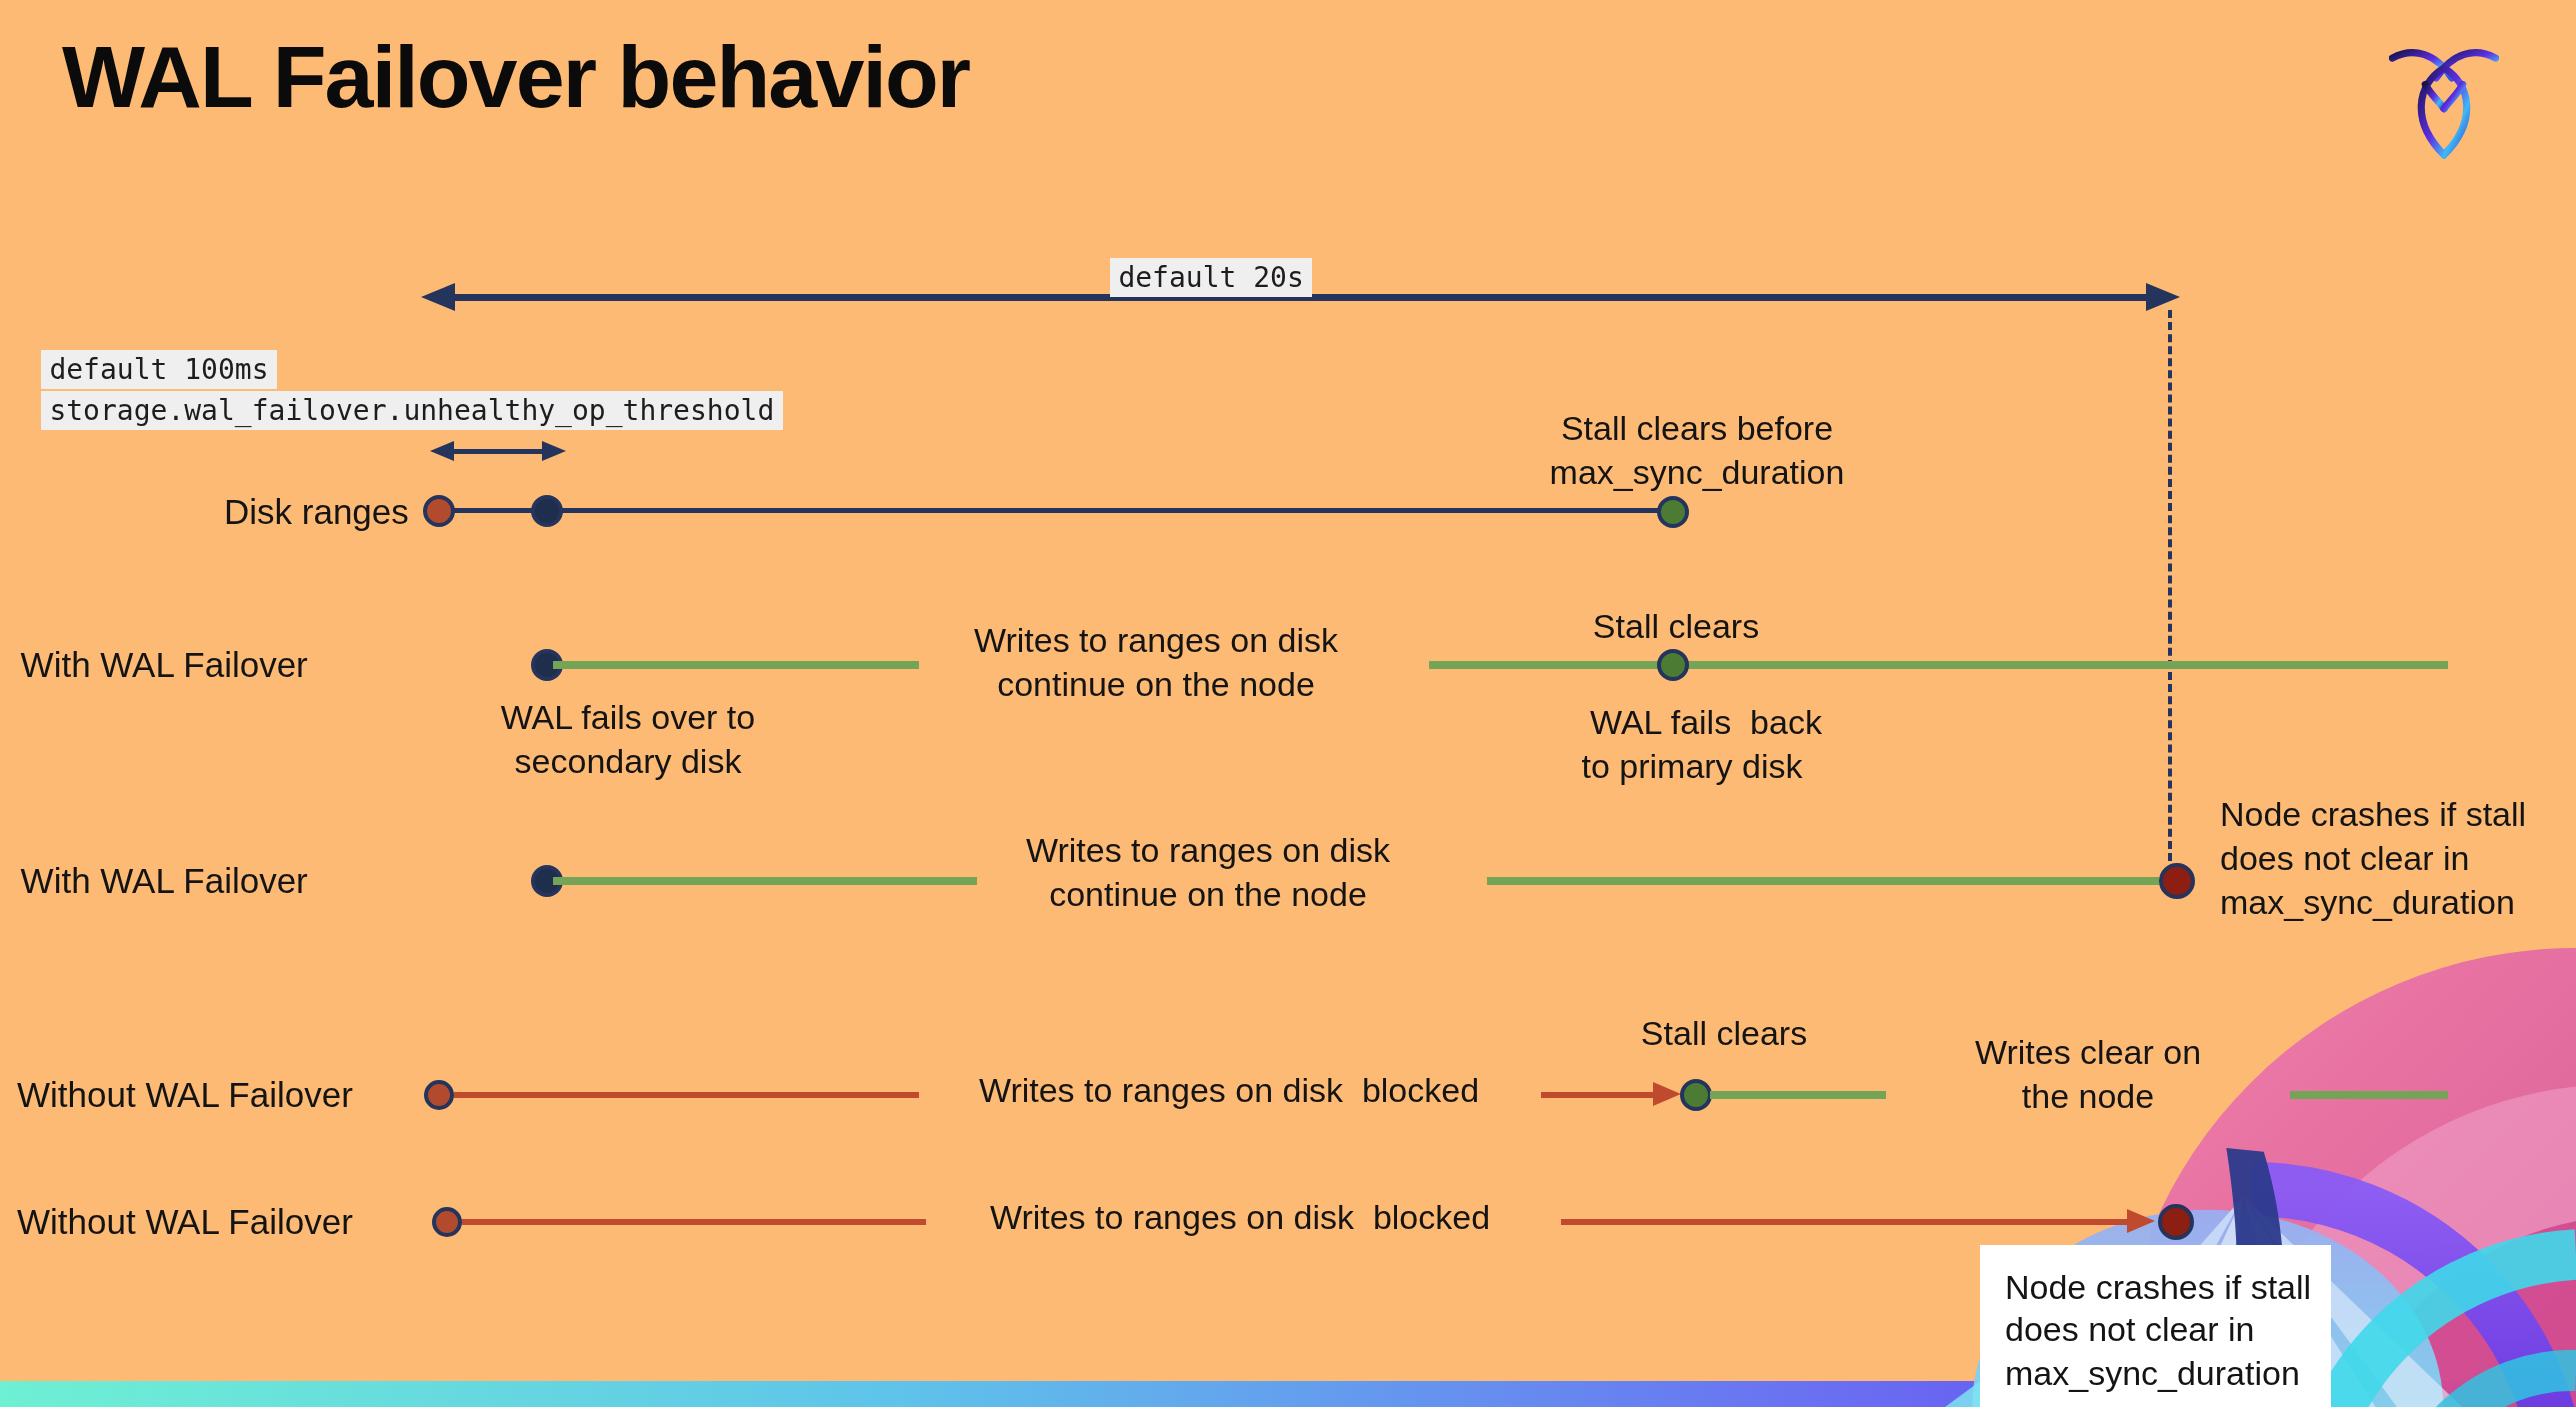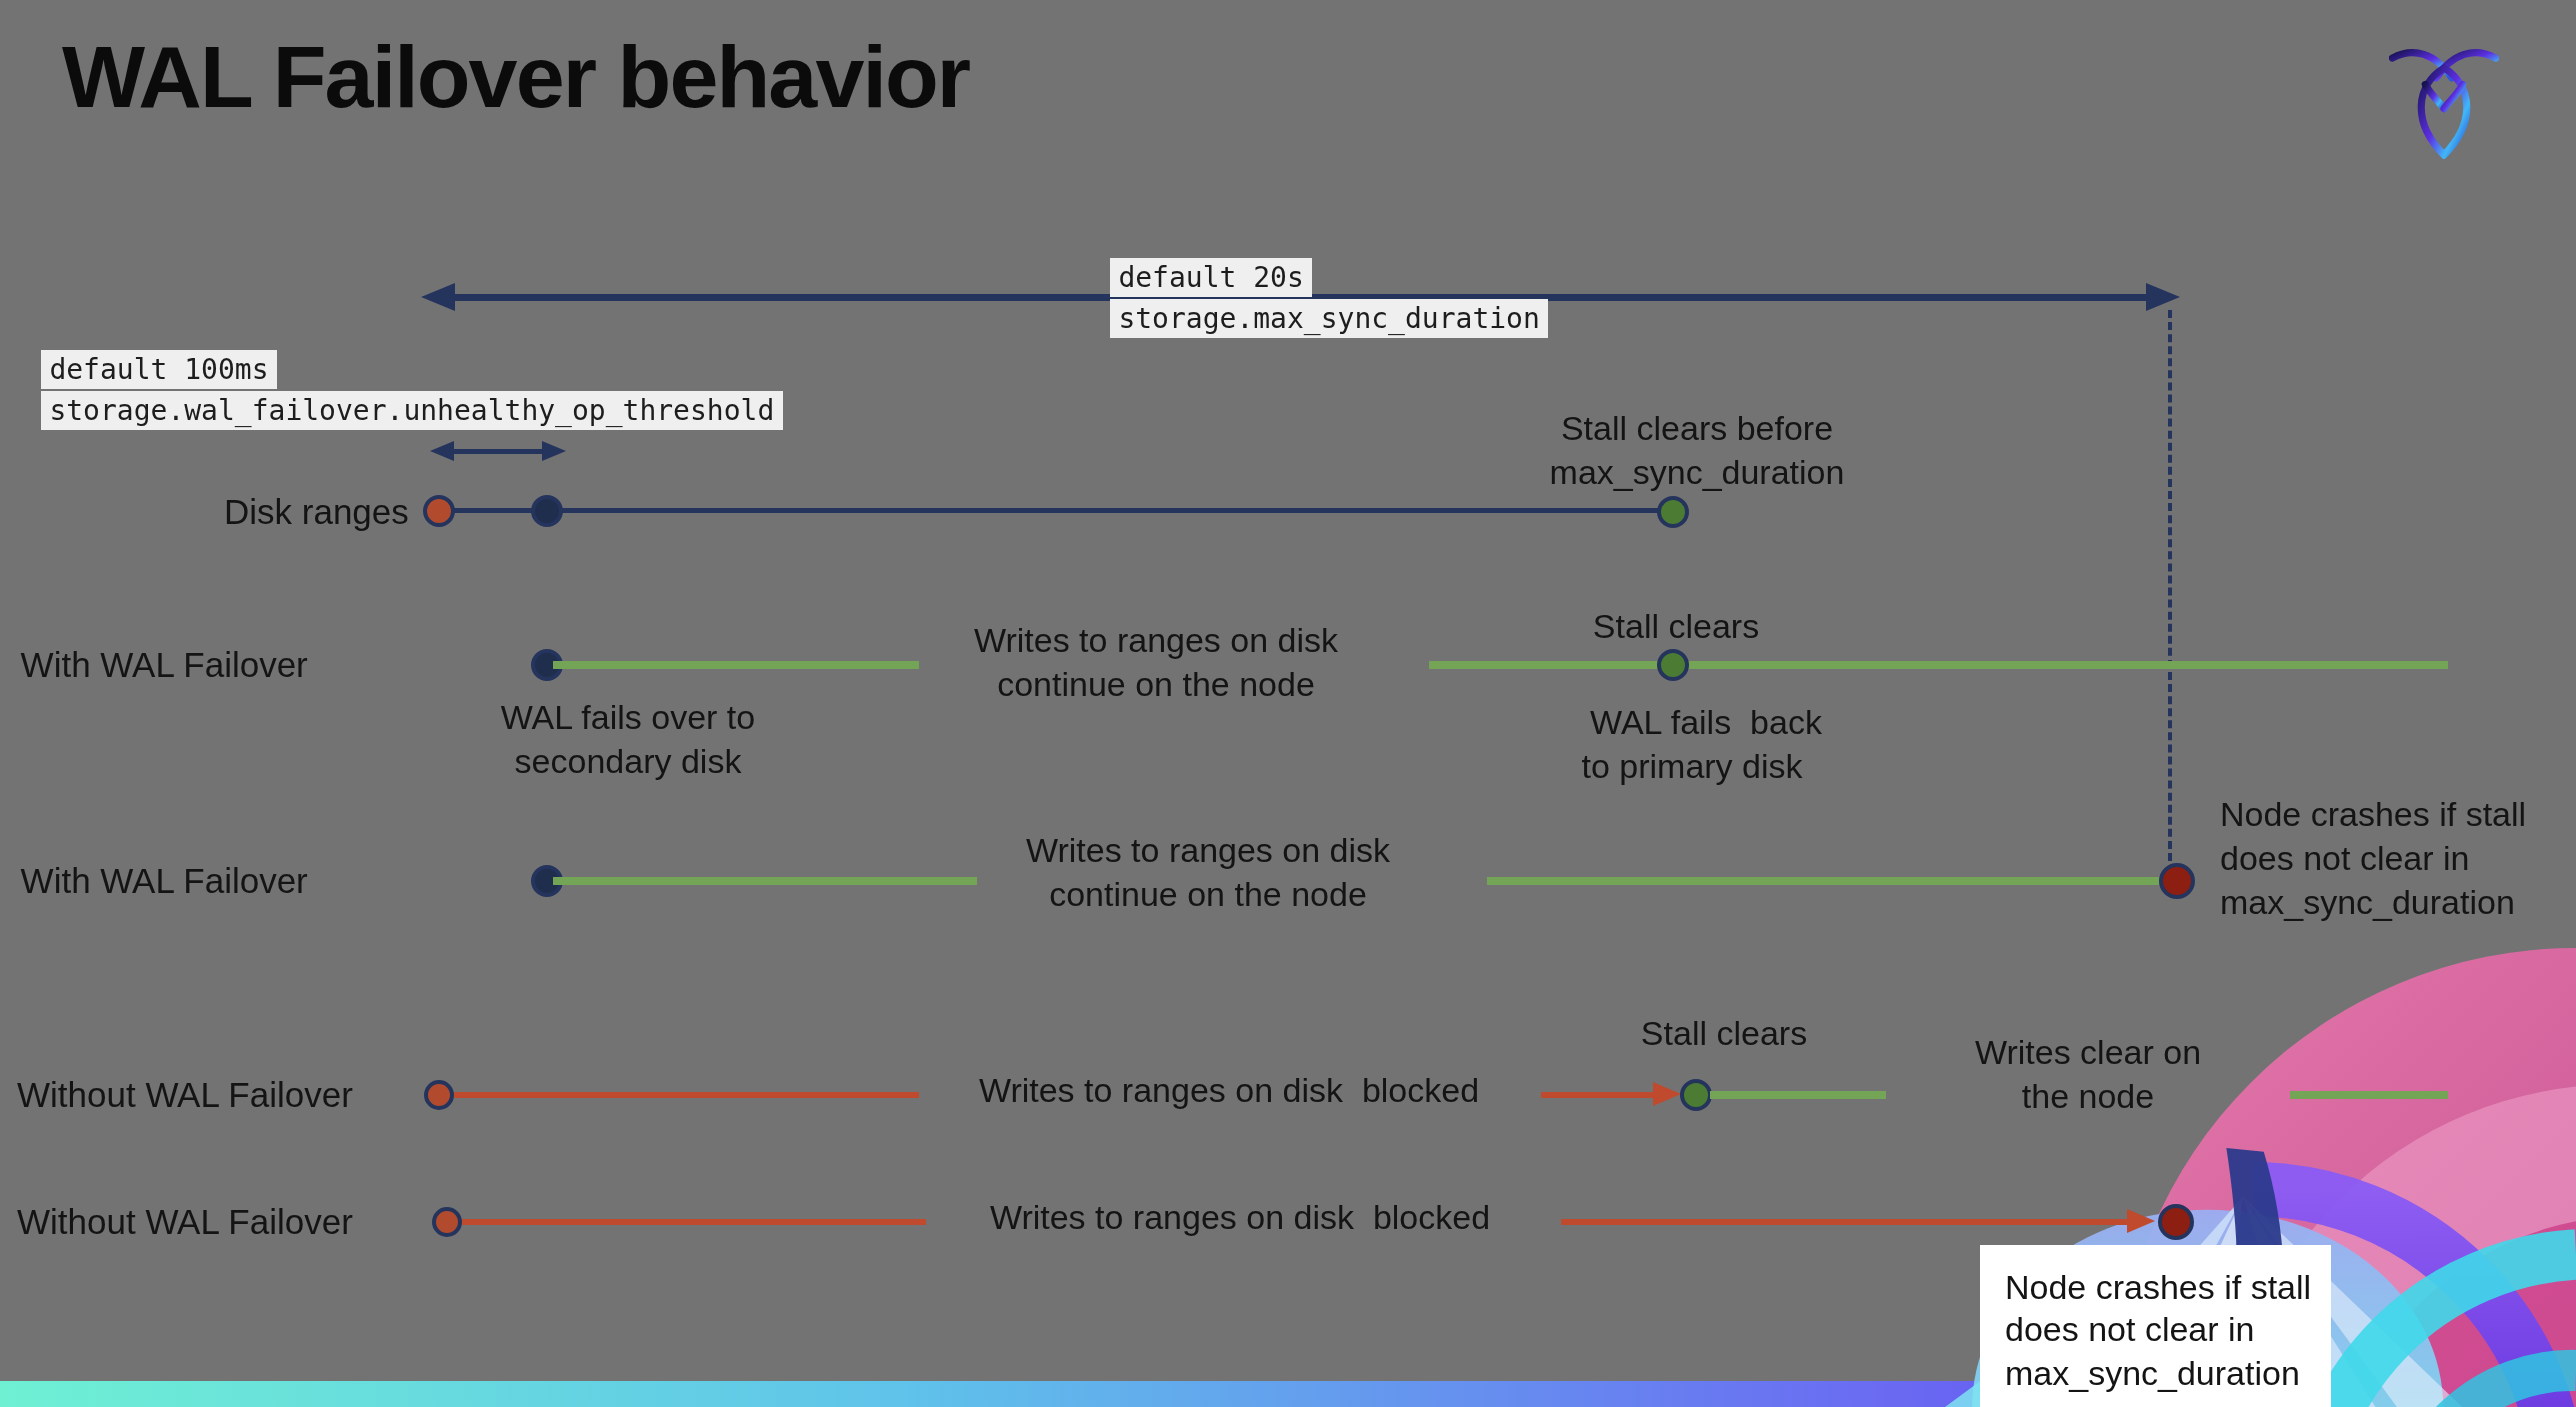--- a/index.html
+++ b/index.html
@@ -1,16 +1,16 @@
 <!DOCTYPE html>
 <html style="font-size:15px"><head>
 <meta charset="utf-8">
 <style>
   html,body{margin:0;padding:0;background:#ffffff;}
-  .stage{position:relative;width:2576px;height:1408px;background:#737373;overflow:hidden;
+  .stage{position:relative;width:2576px;height:1408px;background:#fdba74;overflow:hidden;
          font-family:"Liberation Sans",sans-serif;color:#141414;}
   .title{position:absolute;font-weight:bold;font-size:88px;letter-spacing:-1.9px;color:#0b0b0b;white-space:pre;}
   .ann{position:absolute;white-space:pre;font-size:34px;line-height:41px;color:#141414;}
   .ctr{transform:translateX(-50%);text-align:center;}
   .rowlabel{position:absolute;white-space:pre;font-size:35px;line-height:41px;color:#141414;}
   .mono{position:absolute;font-family:"DejaVu Sans Mono","Liberation Mono",monospace;font-size:28px;
         line-height:37px;background:#efefef;padding:0.9px 8.4px;white-space:pre;color:#1d1d1d;}
   .hline{position:absolute;}
   .dot{position:absolute;border-radius:50%;border:4.7px solid #24345c;box-sizing:border-box;}
   .tri{position:absolute;width:0;height:0;}
@@ -74,21 +74,20 @@
       <path d="M50,97 L50,59"></path>
       <path d="M50,59 C44,51 38,46 33,37"></path>
       <path d="M50,59 C56,51 62,46 67,37"></path>
     </g>
   </svg>
 
   <div class="hline" style="left:451px;top:294px;width:1699px;height:6.5px;background:#24345c;"></div>
   <div class="tri" style="left:421px;top:283px;border-top:14px solid transparent;border-bottom:14px solid transparent;border-right:34px solid #24345c;"></div>
   <div class="tri" style="left:2146px;top:283px;border-top:14px solid transparent;border-bottom:14px solid transparent;border-left:34px solid #24345c;"></div>
   <div class="mono" style="left:1110px;top:258px;">default 20s</div>
-  <div class="mono" style="left:1110px;top:299px;">storage.max_sync_duration</div>
 
   <div class="dash" style="left:2168px;top:310px;height:551px;"></div>
 
   <div class="mono" style="left:41px;top:350px;">default 100ms</div>
   <div class="mono" style="left:41px;top:391px;">storage.wal_failover.unhealthy_op_threshold</div>
   <div class="hline" style="left:451px;top:449px;width:93px;height:4.7px;background:#24345c;"></div>
   <div class="tri" style="left:430px;top:441px;border-top:10.3px solid transparent;border-bottom:10.3px solid transparent;border-right:24px solid #24345c;"></div>
   <div class="tri" style="left:542px;top:441px;border-top:10.3px solid transparent;border-bottom:10.3px solid transparent;border-left:24px solid #24345c;"></div>
 
   <div class="rowlabel" style="left:224px;top:491px;">Disk ranges</div>

